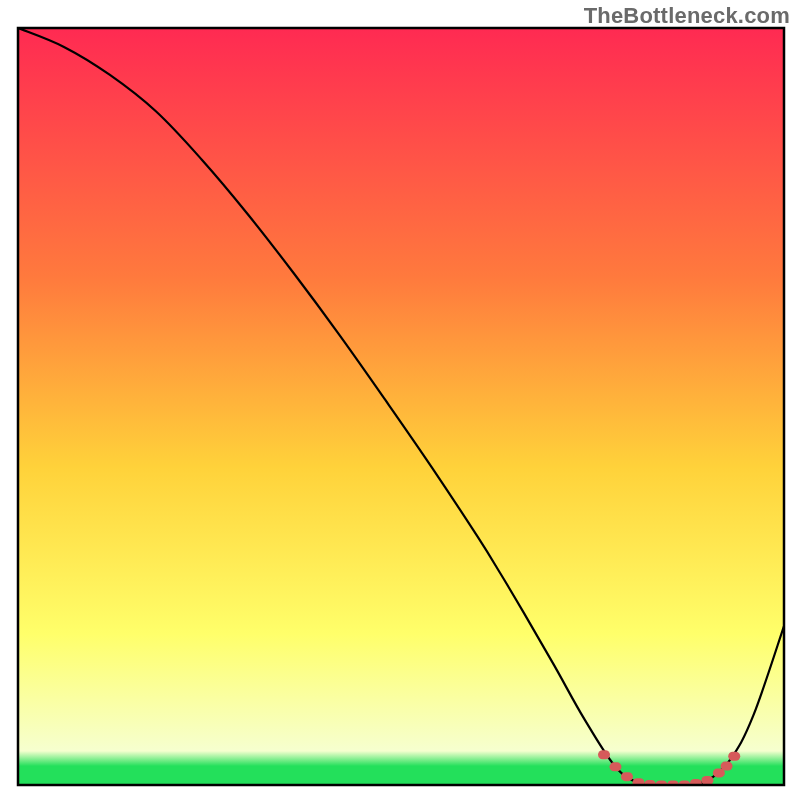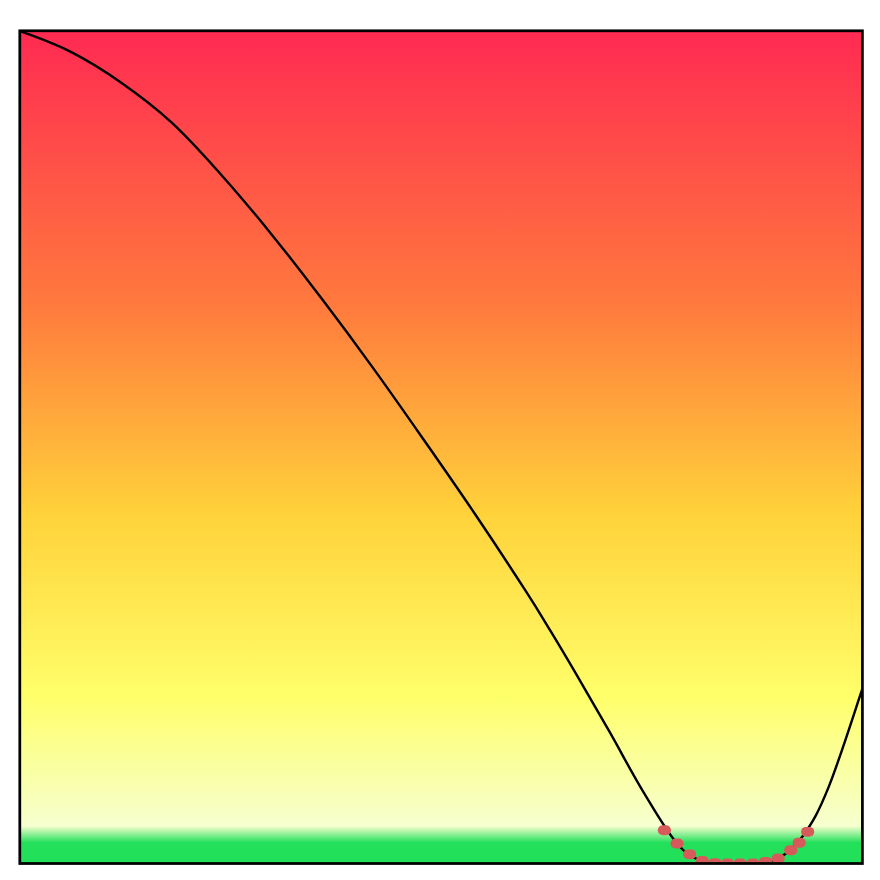--- a/index.html
+++ b/index.html
@@ -29,20 +29,21 @@
   svg {
     position: absolute;
     top: 0;
     left: 0;
   }
 </style>
 </head>
 <body>
 
 <div class="stage">
+  <div class="watermark">TheBottleneck.com</div>
   <svg id="svg-root" width="800" height="800" viewBox="0 0 800 800">
     <defs>
       <linearGradient id="bg-grad" x1="0" y1="0" x2="0" y2="1">
           <stop offset="0%" stop-color="#ff2a52"></stop>
           <stop offset="33%" stop-color="#ff7a3d"></stop>
           <stop offset="57.99999999999999%" stop-color="#ffd23a"></stop>
           <stop offset="80%" stop-color="#ffff6a"></stop>
           <stop offset="95.5%" stop-color="#f6ffcf"></stop>
           <stop offset="97.5%" stop-color="#23e05b"></stop>
           <stop offset="100%" stop-color="#23e05b"></stop>

